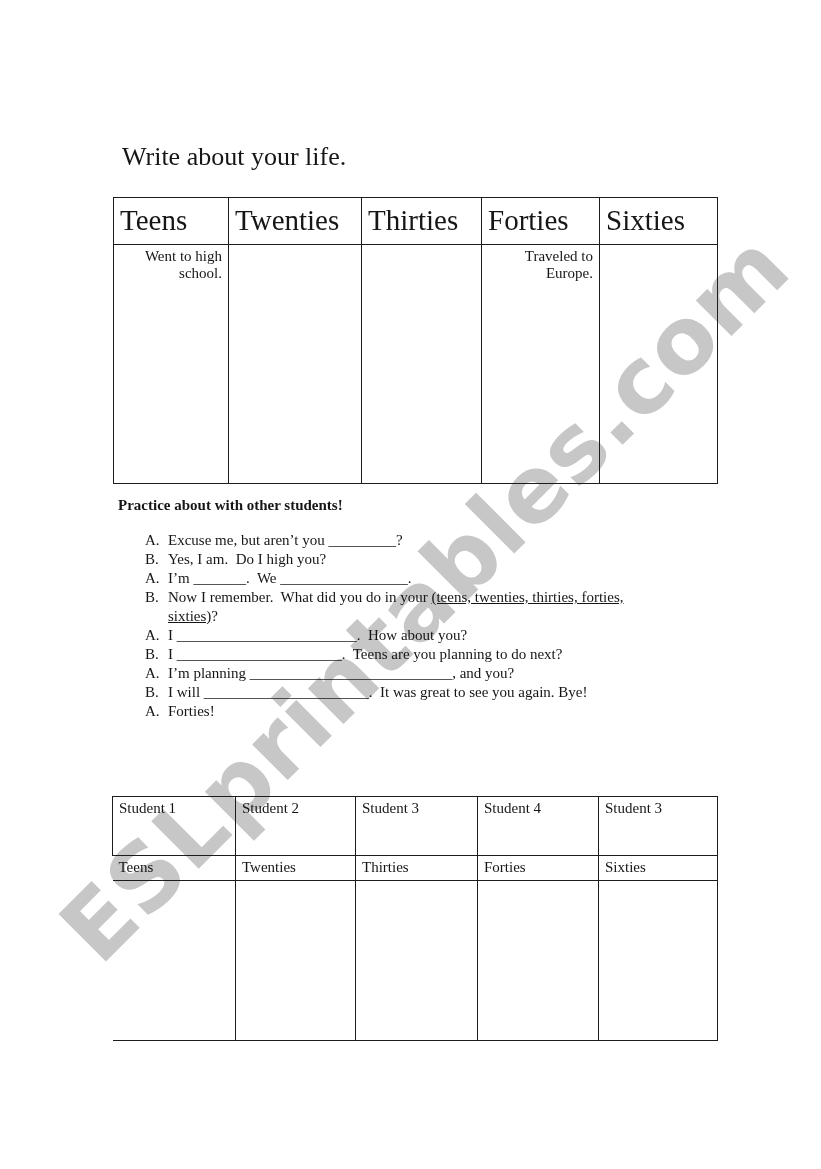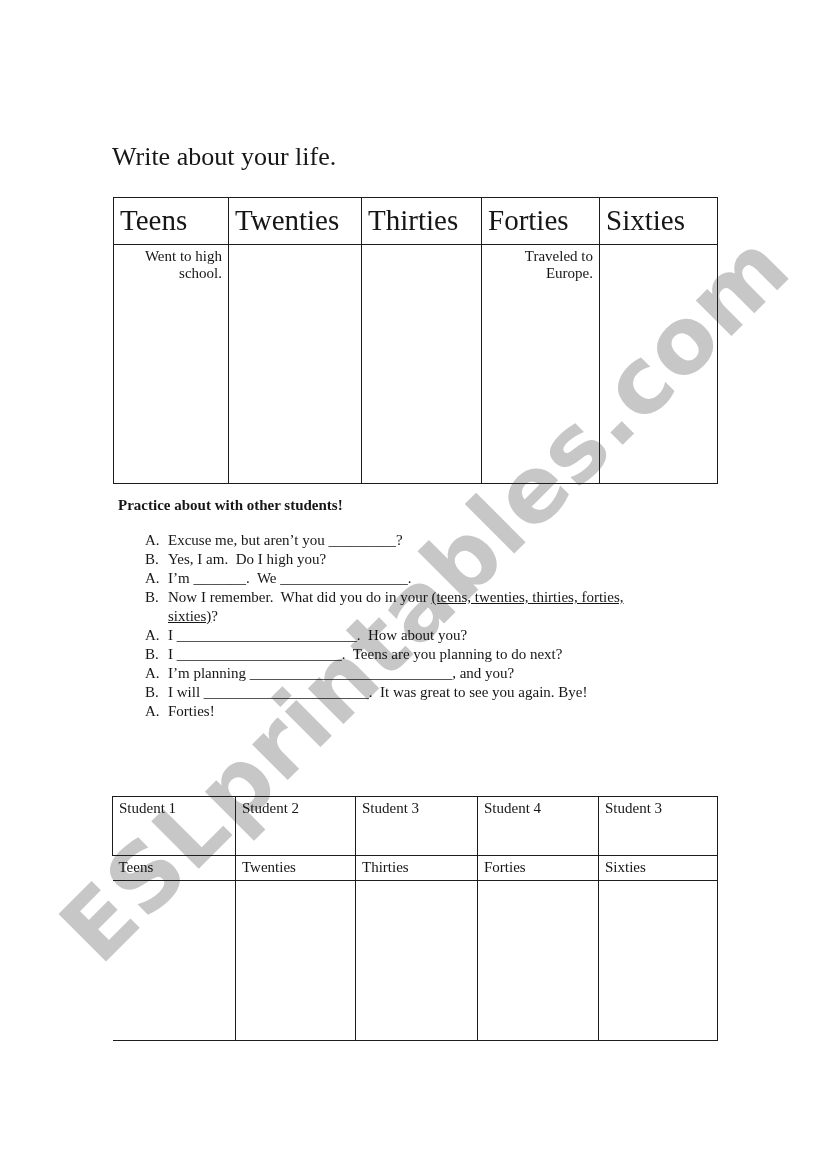--- a/index.html
+++ b/index.html
@@ -9,21 +9,21 @@
   }
   
   .watermark{
     position:absolute;left:425px;top:598px;
     transform:translate(-50%,-50%) rotate(-45deg);
     font-family:"DejaVu Sans",sans-serif;font-weight:bold;
     font-size:92px;letter-spacing:1px;color:#c7c7c7;
     white-space:nowrap;z-index:0;user-select:none;
   }
   
-  .title{position:absolute;left:112px;top:142px;font-size:26px;z-index:1;}
+  .title{position:absolute;left:122px;top:142px;font-size:26px;z-index:1;}
   
   table{border-collapse:collapse;table-layout:fixed;position:absolute;z-index:1;background:transparent;}
   td{background:transparent;overflow:hidden;}
   #life-table{left:113px;top:197px;width:604px;}
   #life-table td{border:1px solid #1c1c1c;}
   .lt-head td{height:44px;font-size:29px;padding:0 0 2px 6px;vertical-align:middle;}
   .lt-body td{height:232px;font-size:15px;line-height:17px;padding:3px 6px;vertical-align:top;border-bottom:2px solid #1c1c1c;text-align:right;}
   #student-table{left:112px;top:796px;width:605px;}
   #student-table td{border:1px solid #1c1c1c;font-size:15px;line-height:17px;padding:3px 6px;vertical-align:top;}
   .st-row1 td{height:52px;}

